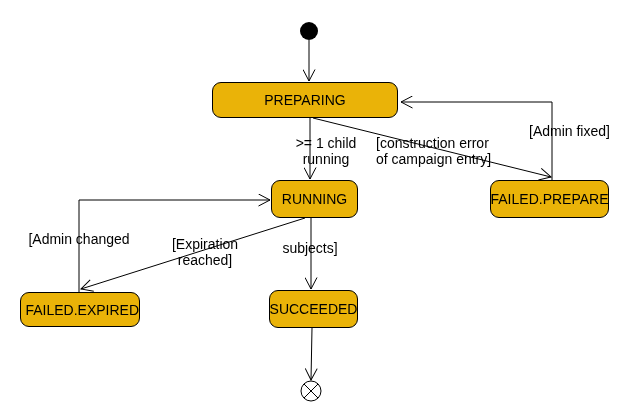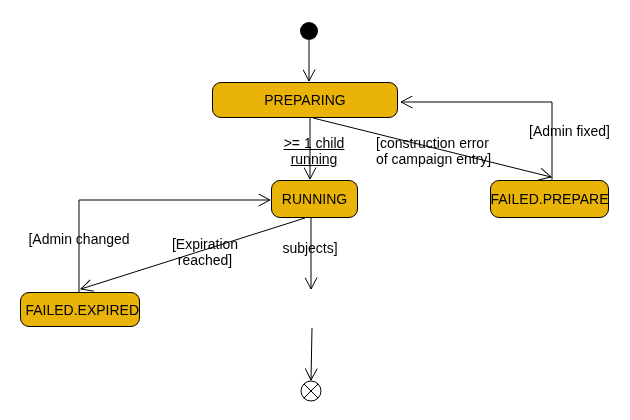--- a/index.html
+++ b/index.html
@@ -39,21 +39,21 @@
   #st-succeeded      { left: 269px; top: 290px; width:  89px; height: 38px; }
   .lbl {
     position: absolute;
     font-size: 14px;
     line-height: 16px;
     white-space: nowrap;
     z-index: 2;
   }
   .lbl span { display: block; }
   .lbl.center { text-align: center; }
-  #lbl-child         { left: 254px; top: 135px; width: 120px; text-decoration: underline; }
+  #lbl-child         { left: 266px; top: 135px; width: 120px; }
   #lbl-construction  { left: 376px; top: 135px; }
   #lbl-admin-fixed   { left: 529px; top: 123px; }
   #lbl-admin-changed { left:   9px; top: 231px; width: 140px; }
   #lbl-expiration    { left: 145px; top: 236px; width: 120px; }
   #lbl-certified     { left: 250px; top: 240px; width: 120px; }
 </style>
 </head>
 <body>
 
 <div class="canvas">
@@ -62,20 +62,23 @@
     <span>PREPARING</span>
   </div>
   <div class="state" id="st-running">
     <span>RUNNING</span>
   </div>
   <div class="state" id="st-failed-prepare">
     <span>FAILED.PREPARE</span>
   </div>
   <div class="state" id="st-failed-expired">
     <span>FAILED.EXPIRED</span>
+  </div>
+  <div class="state" id="st-succeeded">
+    <span>SUCCEEDED</span>
   </div>
 
   <div class="lbl center" id="lbl-child">
     <span>&gt;= 1 child</span>
     <span>running</span>
   </div>
   <div class="lbl" id="lbl-construction">
     <span>[construction error</span>
     <span>of campaign entry]</span>
   </div>

